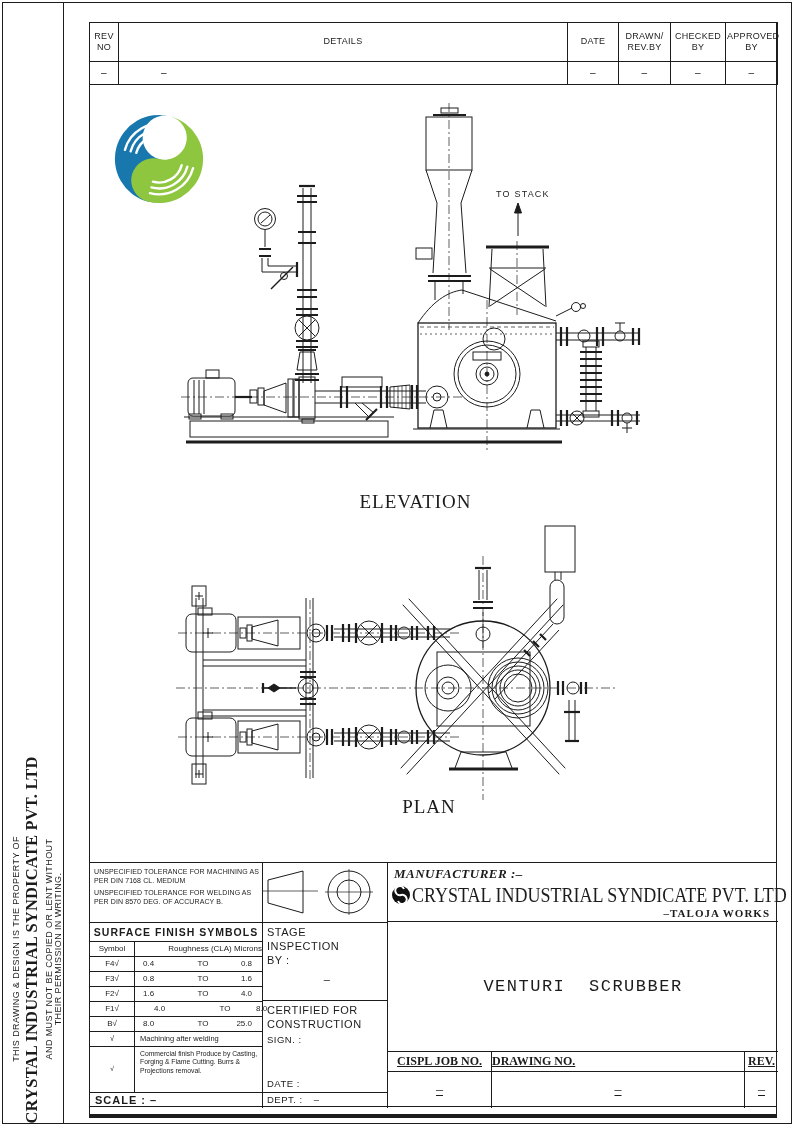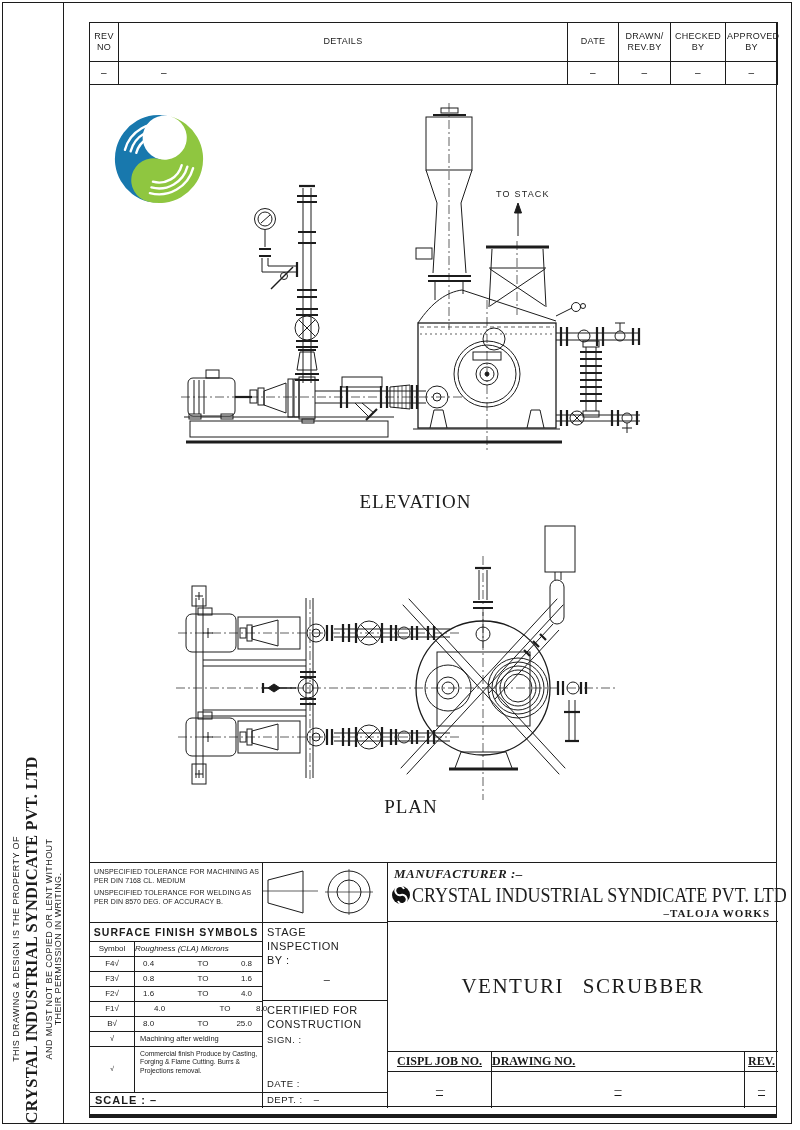--- a/index.html
+++ b/index.html
@@ -49,22 +49,22 @@
   .sf-note2{display:flex;font-size:6.8px;line-height:1.25;}
   .scale-row{font-size:11px;font-weight:bold;letter-spacing:1px;line-height:14px;padding-left:5px;}
   .stage{font-size:11px;letter-spacing:.5px;line-height:1.25;padding:3px 0 0 4px;}
   .stage .dash{display:block;text-align:center;margin-top:6px;}
   .cert{font-size:11px;letter-spacing:.5px;line-height:1.25;padding:3px 0 0 4px;}
   .small-label{font-size:9.5px;letter-spacing:.5px;}
   .dept-row{font-size:9.5px;letter-spacing:.5px;line-height:13px;padding-left:4px;}
   .mfr-label{position:absolute;left:6px;top:3px;font-family:"Liberation Serif",serif;font-style:italic;font-weight:bold;font-size:13px;letter-spacing:.5px;}
   .mfr-name{position:absolute;left:24px;top:21px;font-family:"Liberation Serif",serif;font-size:20px;white-space:nowrap;transform:scaleX(.9);transform-origin:0 50%;}
   .mfr-works{position:absolute;right:8px;bottom:2px;font-family:"Liberation Serif",serif;font-weight:bold;font-size:11px;letter-spacing:1px;}
-  .venturi-title{display:flex;align-items:center;justify-content:center;font-family:Liberation Serif, serif;
-                 font-size:21px;letter-spacing:1.5px;word-spacing:12px;}
+  .venturi-title{display:flex;align-items:center;justify-content:center;font-family:Liberation Mono, monospace;
+                 font-size:17px;letter-spacing:1.5px;word-spacing:12px;}
   .job-hdr{display:flex;font-family:"Liberation Serif",serif;font-weight:bold;font-size:12px;line-height:18px;}
   .job-val{display:flex;font-family:"Liberation Serif",serif;font-size:14px;}
   .jc1{width:103px;flex:none;border-right:1.1px solid #1c1c1c;text-align:center;}
   .jc2{width:252px;flex:none;border-right:1.1px solid #1c1c1c;}
   .jc3{flex:1;text-align:center;}
   .job-val div{display:flex;align-items:center;justify-content:center;}
 </style>
 </head>
 <body>
 
@@ -316,32 +316,32 @@
       <path d="M268,880 L303,871 L303,913 L268,903 Z"></path>
       <line class="t" x1="262" y1="891" x2="318" y2="891"></line>
       <circle cx="349" cy="892" r="21"></circle>
       <circle cx="349" cy="892" r="12"></circle>
       <path class="t" d="M325,892 L373,892 M349,869 L349,915"></path>
     </g>
   </svg>
 
   <div class="abs" id="to-stack" style="left:496px;top:189px;">TO STACK</div>
   <div class="abs view-label" style="left:358px;top:491px;width:115px;">ELEVATION</div>
-  <div class="abs view-label" style="left:361px;top:796px;width:100px;">PLAN</div>
+  <div class="abs view-label" style="left:379px;top:796px;width:100px;">PLAN</div>
 
   <div class="abs" id="title-block">
 
     <div class="tb brb tol" style="left:0;top:0;width:173px;height:60px;">
       <div>UNSPECIFIED TOLERANCE FOR MACHINING AS PER DIN 7168 CL. MEDIUM</div>
       <div>UNSPECIFIED TOLERANCE FOR WELDING AS PER DIN 8570 DEG. OF ACCURACY B.</div>
     </div>
     <div class="tb brb sf-title" style="left:0;top:60px;width:173px;height:19px;">SURFACE FINISH SYMBOLS</div>
     <div class="tb brb sf-sub" style="left:0;top:79px;width:173px;height:15px;">
       <div class="sf-sym">Symbol</div>
-      <div style="flex:1;text-align:left;font-style:italic;">Roughness (CLA) Microns</div>
+      <div style="flex:1;text-align:right;">Roughness (CLA) Microns</div>
     </div>
 
     <div class="tb brb sf-row" style="left:0;top:94px;width:173px;height:15px;">
       <div class="sf-sym">F4√</div>
       <div class="sf-a">0.4</div>
       <div class="sf-b">TO</div>
       <div class="sf-c">0.8</div>
     </div>
     <div class="tb brb sf-row" style="left:0;top:109px;width:173px;height:15px;">
       <div class="sf-sym">F3√</div>

